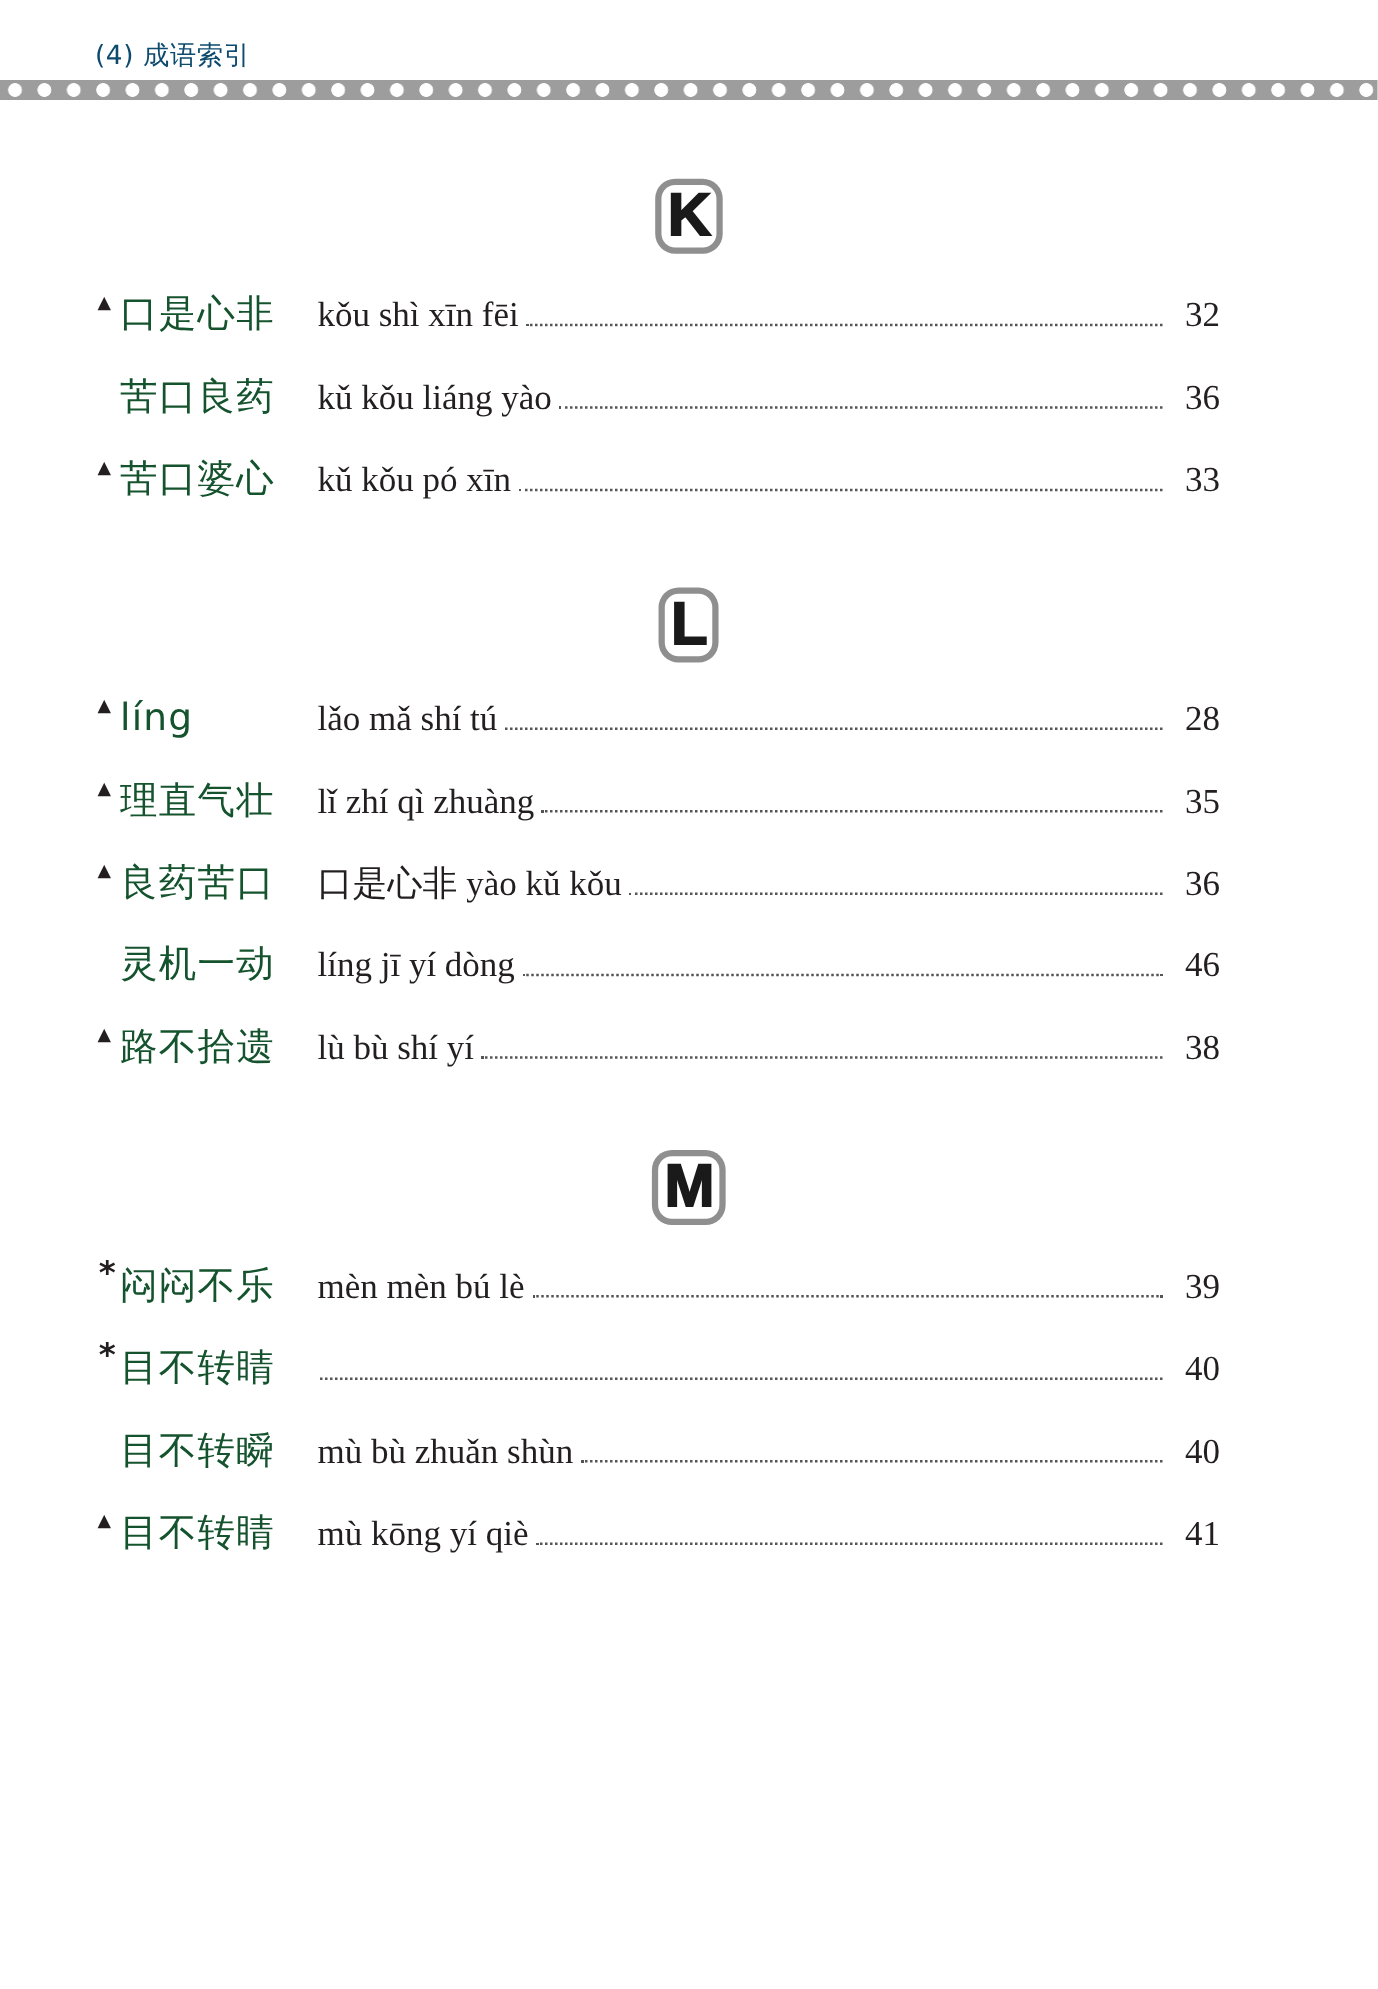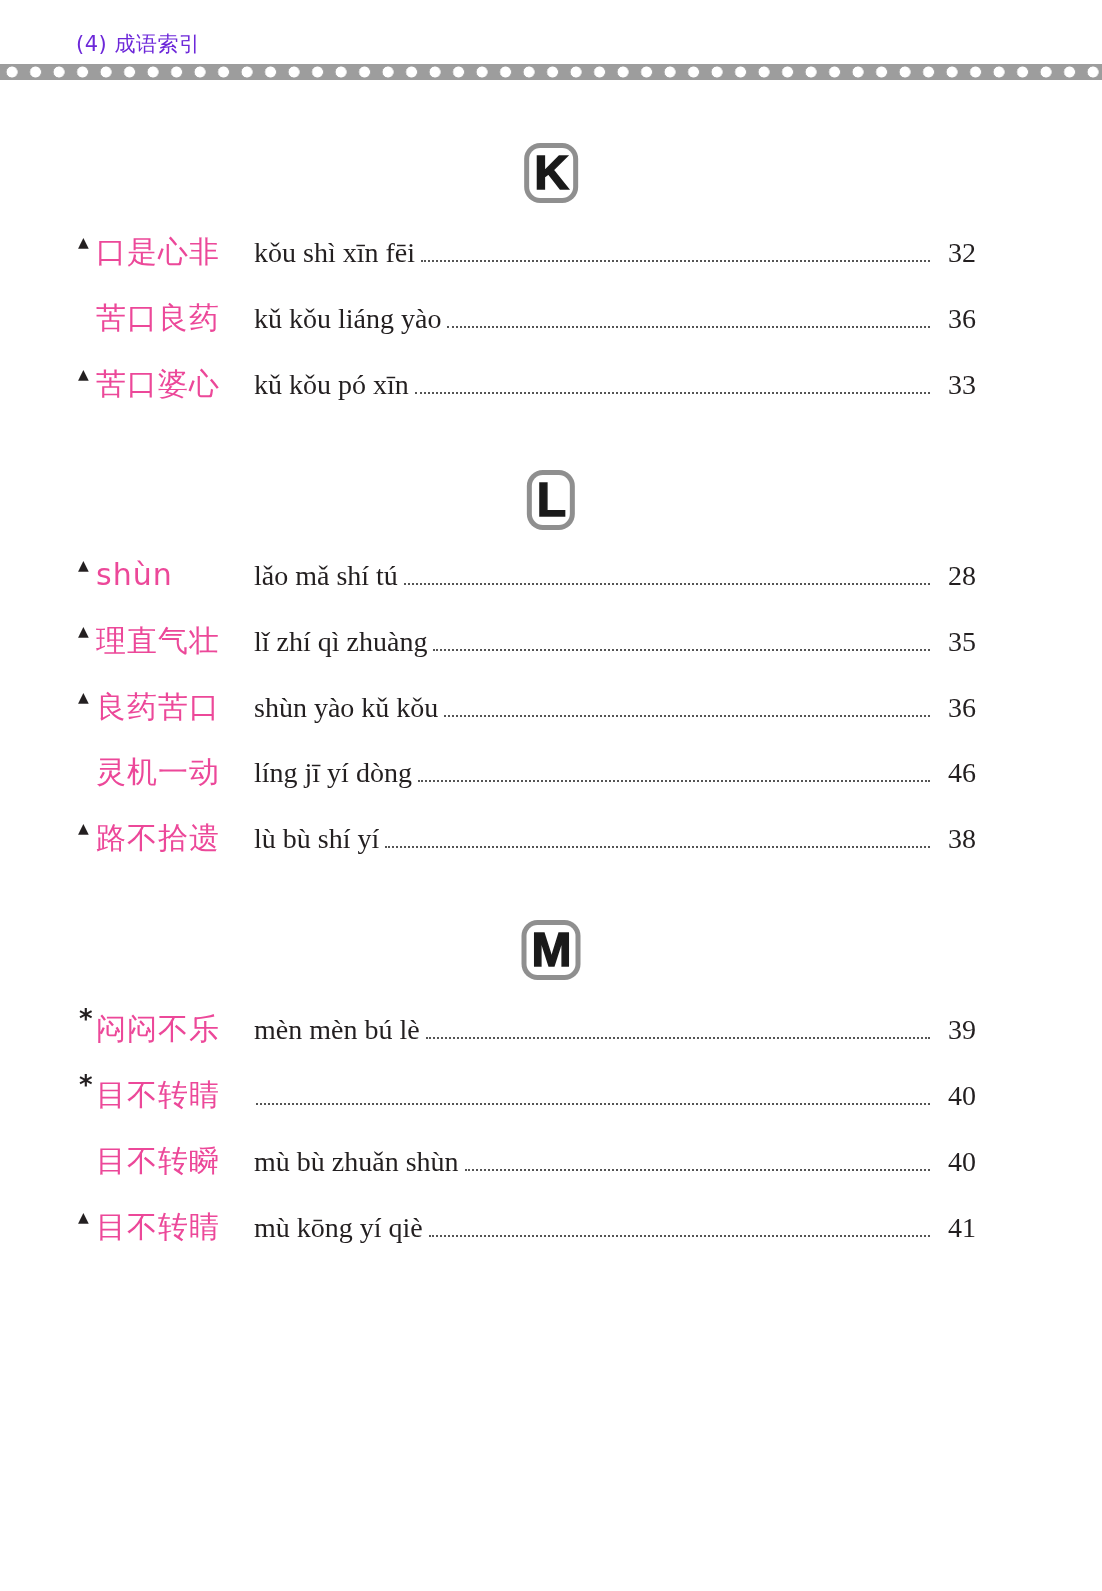--- a/index.html
+++ b/index.html
@@ -3,21 +3,21 @@
   <meta charset="utf-8">
   <style>
     html, body { margin: 0; padding: 0; background: #ffffff; }
     body {
       width: 1102px; height: 1591px; position: relative; overflow: hidden;
       font-family: "DejaVu Sans", "Liberation Sans", sans-serif;
       color: #231f20;
     }
     .header-title {
       position: absolute; left: 76px; top: 30px;
-      font-size: 21px; line-height: 28px; color: #6d28d9;
+      font-size: 21px; line-height: 28px; color: #0c4a6e;
       letter-spacing: 0.5px;
     }
     .dot-band {
       position: absolute; left: 0; top: 64px; width: 1102px; height: 16px;
       background: #9d9d9d;
       background-image: radial-gradient(circle at 12px 8px, #ffffff 5.2px, transparent 5.8px);
       background-size: 23.5px 16px;
       background-repeat: repeat-x;
     }
     .section { position: absolute; left: 0; width: 1102px; }
@@ -44,21 +44,21 @@
       display: flex; align-items: center;
     }
     .mark {
       position: absolute; left: 0; top: 0; width: 20px; height: 20px;
       font-size: 17px; line-height: 16px; color: #231f20;
     }
     .mark.triangle { font-size: 14px; top: 2px; left: 2px; }
     .mark.star { font-size: 26px; top: 2px; left: 3px; font-weight: bold; }
     .idiom {
       position: absolute; left: 20px; top: 2px;
-      font-size: 30px; line-height: 36px; letter-spacing: 1px; color: #ec4899;
+      font-size: 30px; line-height: 36px; letter-spacing: 1px; color: #14532d;
     }
     .pinyin-row {
       position: absolute; left: 178px; right: 0; top: 4px;
       display: flex; align-items: baseline;
       font-family: Liberation Serif, serif;
       font-size: 28px; line-height: 34px; color: #231f20;
     }
     .pinyin { white-space: nowrap; padding-right: 4px; }
     .leader {
       flex: 1; border-bottom: 2.5px dotted #555; margin: 0 6px 6px 2px; height: 0;
@@ -117,21 +117,21 @@
   <div class="letter-badge" style="top:470px;">
     <div class="outer">
         <div class="inner">
           <span class="glyph">L</span>
         </div>
       </div>
   </div>
 
   <div class="entry" style="top:555px;">
     <span class="mark triangle">▲</span>
-    <span class="idiom">shùn</span>
+    <span class="idiom">líng</span>
     <div class="pinyin-row">
       <span class="pinyin">lǎo mǎ shí tú</span>
       <span class="leader"></span>
       <span class="page-num">28</span>
     </div>
   </div>
 
   <div class="entry" style="top:621px;">
     <span class="mark triangle">▲</span>
     <span class="idiom">理直气壮</span>
@@ -139,21 +139,21 @@
       <span class="pinyin">lǐ zhí qì zhuàng</span>
       <span class="leader"></span>
       <span class="page-num">35</span>
     </div>
   </div>
 
   <div class="entry" style="top:687px;">
     <span class="mark triangle">▲</span>
     <span class="idiom">良药苦口</span>
     <div class="pinyin-row">
-      <span class="pinyin">shùn yào kǔ kǒu</span>
+      <span class="pinyin">口是心非 yào kǔ kǒu</span>
       <span class="leader"></span>
       <span class="page-num">36</span>
     </div>
   </div>
 
   <div class="entry" style="top:752px;">
     <span class="mark"></span>
     <span class="idiom">灵机一动</span>
     <div class="pinyin-row">
       <span class="pinyin">líng jī yí dòng</span>

